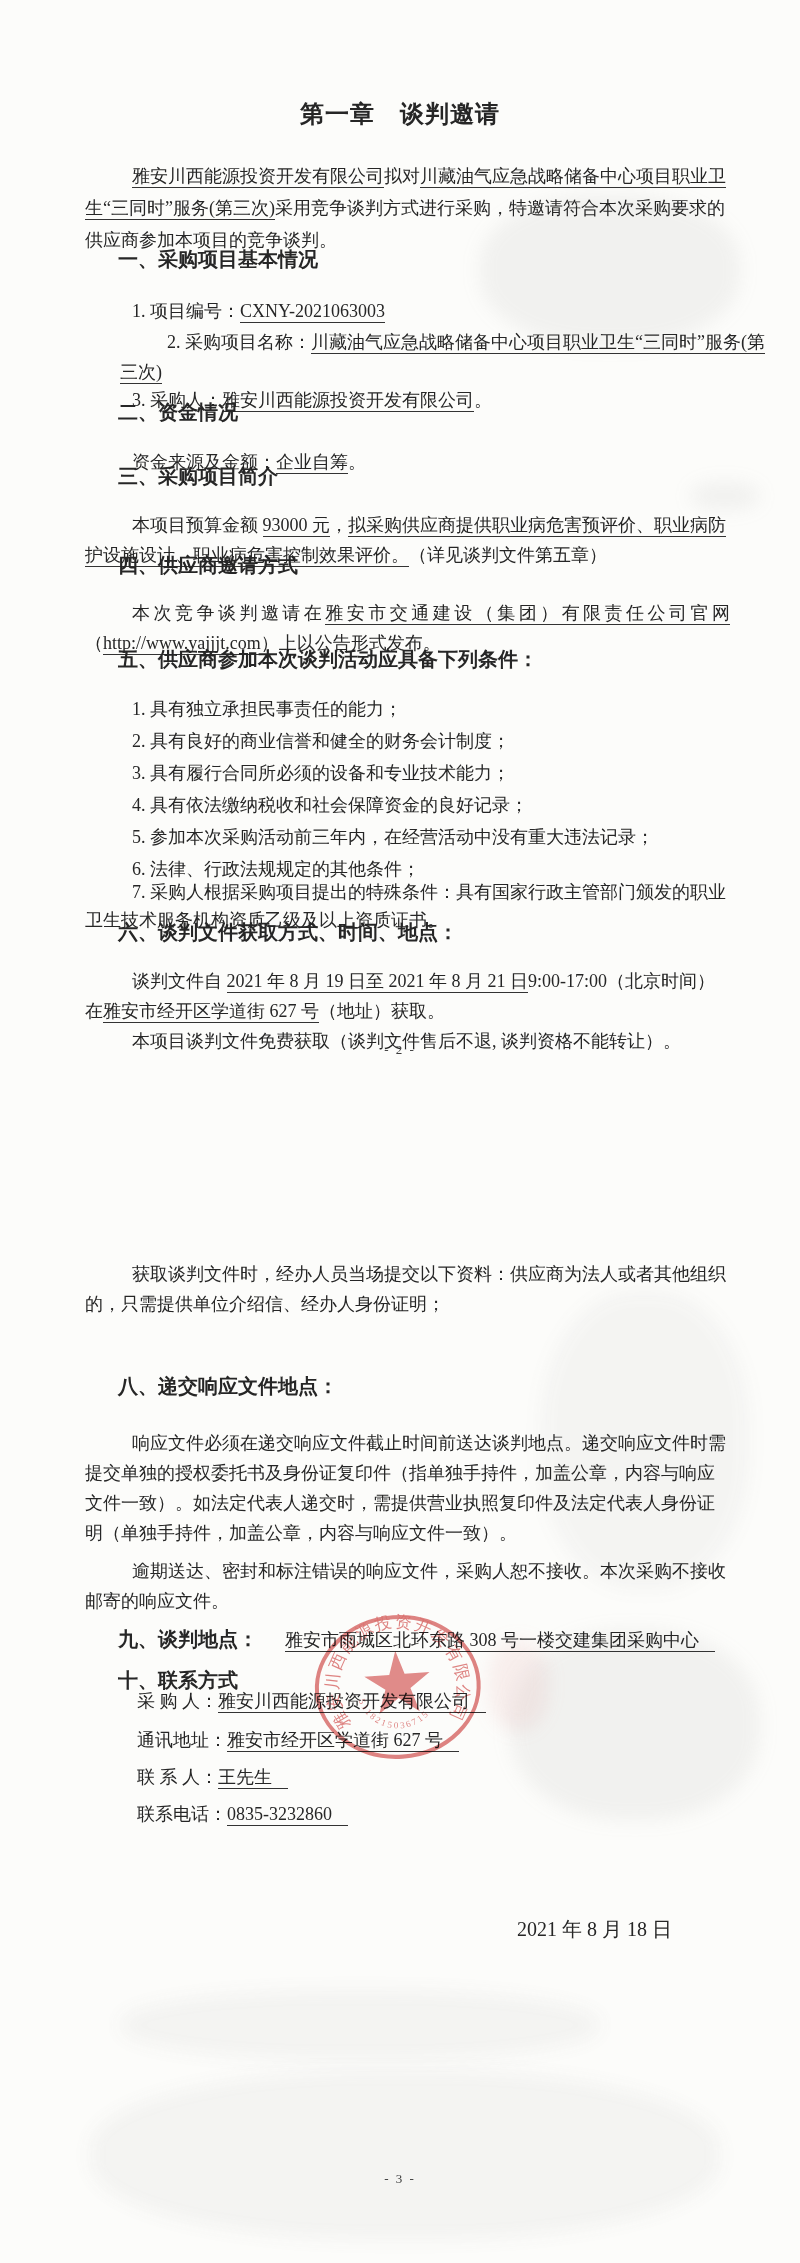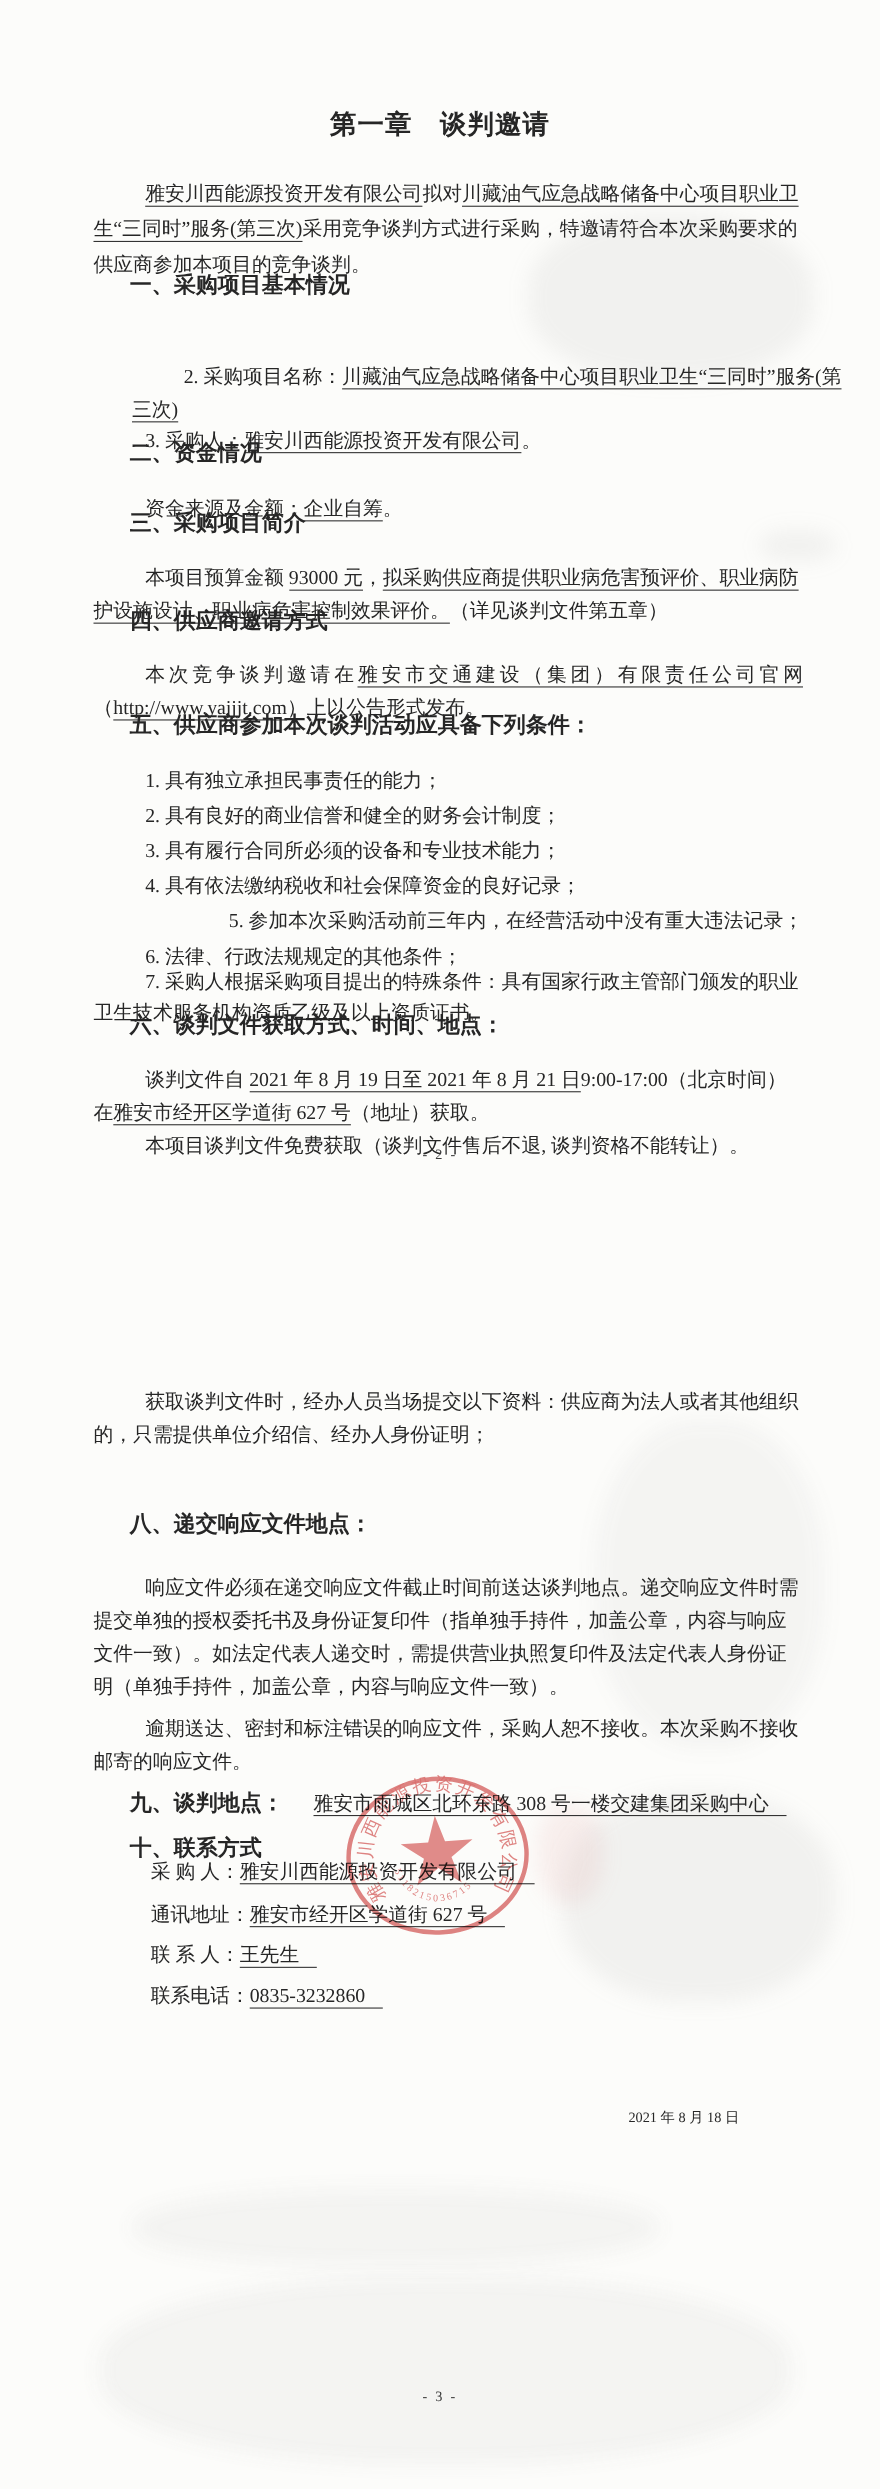--- a/index.html
+++ b/index.html
@@ -50,21 +50,21 @@
   .footer{
     left:0;width:800px;
     text-align:center;
     font-size:13px;
     letter-spacing:2px;
     color:#3a3a3a;
   }
   .date{
     position:absolute;
     right:128px;
-    font-size:13px;
+    font-size:20px;
     color:#262626;
   }
   .seal{
     position:absolute;
     left:312px;top:1614px;
     width:172px;height:152px;
     mix-blend-mode:multiply;
     opacity:.82;
     transform:rotate(-4deg);
   }
@@ -93,20 +93,21 @@
   <div class="smudge pink" style="top:1640px;left:488px;width:60px;height:90px;"></div>
   <div class="smudge" style="top:1990px;left:120px;width:480px;height:70px;opacity:.8;"></div>
   <div class="smudge" style="top:2070px;left:90px;width:630px;height:170px;opacity:.8;"></div>
 
   <div class="block title" style="top:98px;">第一章　谈判邀请</div>
 
   <p class="block para" style="top:142px;"><span class="u">雅安川西能源投资开发有限公司</span><span>拟对</span><span class="u">川藏油气应急战略储备中心项目职业卫生“三同时”服务(第三次)</span><span>采用竞争谈判方式进行采购，特邀请符合本次采购要求的供应商参加本项目的竞争谈判。</span></p>
 
   <div class="block h" style="top:243px;">一、采购项目基本情况</div>
 
+  <p class="block item" style="top:277px;"><span>1. 项目编号：</span><span class="u">CXNY-2021063003</span></p>
 
   <p class="block item lh30" style="top:309px;margin-left:35px;"><span>2. 采购项目名称：</span><span class="u">川藏油气应急战略储备中心项目职业卫生“三同时”服务(第三次)</span></p>
 
   <p class="block item" style="top:366px;"><span>3. 采购人：</span><span class="u">雅安川西能源投资开发有限公司</span><span>。</span></p>
 
   <div class="block h" style="top:396px;">二、资金情况</div>
 
   <p class="block item" style="top:428px;"><span>资金来源及金额：</span><span class="u">企业自筹</span><span>。</span></p>
 
   <div class="block h" style="top:460px;">三、采购项目简介</div>
@@ -119,21 +120,21 @@
       <span class="jline"><span>本次竞争谈判邀请在</span><span class="u">雅安市交通建设（集团）有限责任公司官网</span></span>
       <span class="l2"><span>（</span><span class="u">http://www.yajjjt.com</span><span>）上以公告形式发布。</span></span>
     </p>
 
   <div class="block h" style="top:643px;">五、供应商参加本次谈判活动应具备下列条件：</div>
 
   <p class="block item" style="top:675px;">1. 具有独立承担民事责任的能力；</p>
   <p class="block item" style="top:707px;">2. 具有良好的商业信誉和健全的财务会计制度；</p>
   <p class="block item" style="top:739px;">3. 具有履行合同所必须的设备和专业技术能力；</p>
   <p class="block item" style="top:771px;">4. 具有依法缴纳税收和社会保障资金的良好记录；</p>
-  <p class="block item" style="top:803px;text-align:right;">5. 参加本次采购活动前三年内，在经营活动中没有重大违法记录；</p>
+  <p class="block item" style="top:803px;">5. 参加本次采购活动前三年内，在经营活动中没有重大违法记录；</p>
   <p class="block item" style="top:835px;">6. 法律、行政法规规定的其他条件；</p>
   <p class="block item lh28" style="top:860px;">7. 采购人根据采购项目提出的特殊条件：具有国家行政主管部门颁发的职业卫生技术服务机构资质乙级及以上资质证书。</p>
 
   <div class="block h" style="top:916px;">六、谈判文件获取方式、时间、地点：</div>
 
   <p class="block para lh30" style="top:948px;"><span>谈判文件自 </span><span class="u">2021 年 8 月 19 日至 2021 年 8 月 21 日</span><span>9:00-17:00（北京时间）在</span><span class="u">雅安市经开区学道街 627 号</span><span>（地址）获取。</span></p>
 
   <p class="block para" style="top:1007px;">本项目谈判文件免费获取（谈判文件售后不退, 谈判资格不能转让）。</p>
 
   <div class="block footer" style="top:1034px;">- 2 -</div>

